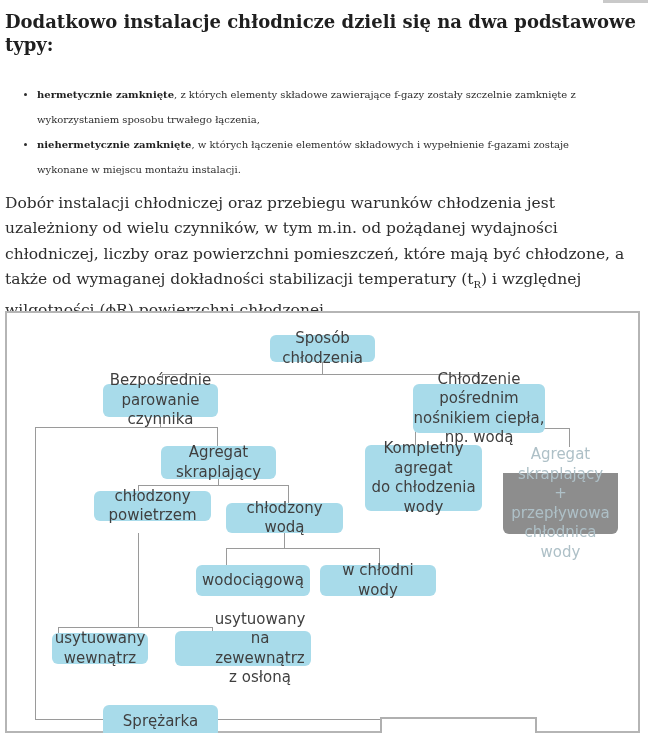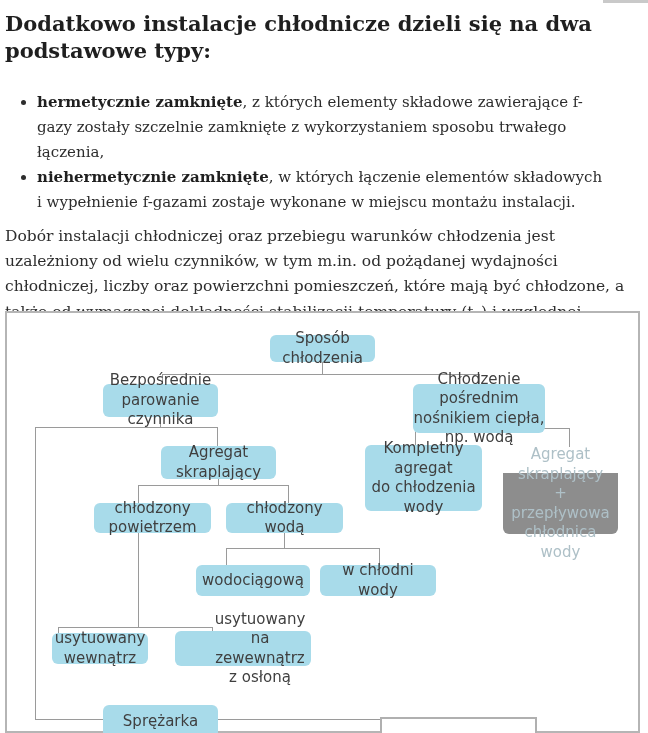--- a/index.html
+++ b/index.html
@@ -3,24 +3,24 @@
 <meta charset="utf-8">
 <style>
   html,body { margin:0; padding:0; }
   body {
     width:648px; height:733px; position:relative; overflow:hidden;
     background:#ffffff; color:#2d2d2d;
     font-family:"DejaVu Serif", serif;
   }
   .scroll-strip { position:absolute; top:0; left:603px; width:45px; height:3px; background:#c9c9c9; }
 
-  .heading { margin:10px 8px 0 5px; font-size:21px; font-weight:bold; line-height:1.3; color:#1f1f1f; }
+  .heading { margin:10px 8px 0 5px; font-size:18px; font-weight:bold; line-height:1.3; color:#1f1f1f; }
 
   ul.typelist { margin:25px 40px 0 0; padding-left:37px; }
-  ul.typelist li { font-size:15px; line-height:25px; color:#2d2d2d; }
+  ul.typelist li { font-size:10px; line-height:25px; color:#2d2d2d; }
   ul.typelist li b { color:#1f1f1f; }
 
   .para { margin:9px 6px 0 5px; font-size:15.5px; line-height:25.4px; }
   .para sub { font-size:10px; }
 
   
   .diagram {
     position:absolute; left:5px; top:311px; width:635px; height:422px;
     border:2px solid #b5b5b5; background:#ffffff; box-sizing:border-box;
     font-family:"DejaVu Sans", sans-serif;
@@ -37,21 +37,21 @@
 
   
   .n-root       { left:263px; top:22px;  width:105px; height:27px; }
   .n-direct     { left:96px;  top:71px;  width:115px; height:33px; }
   .n-indirect   { left:406px; top:71px;  width:132px; height:49px; }
   .n-condens    { left:154px; top:133px; width:115px; height:33px; }
   .n-complete   { left:358px; top:132px; width:117px; height:66px; }
   .n-mounted    { left:496px; top:133px; width:115px; height:27px; border-radius:6px 6px 0 0; }
   .n-mounted-d  { left:496px; top:160px; width:115px; height:61px; border-radius:0 0 6px 6px;
                   background:#8d8d8d; color:#aec0c7; }
-  .n-air        { left:87px;  top:190px; width:117px; height:30px; }
+  .n-air        { left:87px;  top:178px; width:117px; height:30px; }
   .n-water      { left:219px; top:190px; width:117px; height:30px; }
   .n-mains      { left:189px; top:252px; width:114px; height:31px; }
   .n-tower      { left:313px; top:252px; width:116px; height:31px; }
   .n-inside     { left:45px;  top:320px; width:96px; height:31px; }
   .n-outside    { left:168px; top:318px; width:102px; height:35px;padding-left:34px; }
   .n-compressor { left:96px;  top:392px; width:115px; height:34px; }
   .n-partial    { left:373px; top:404px; width:153px; height:30px; background:#ffffff;
                   border:2px solid #b0b0b0; border-radius:0; z-index:1; }
 
   

